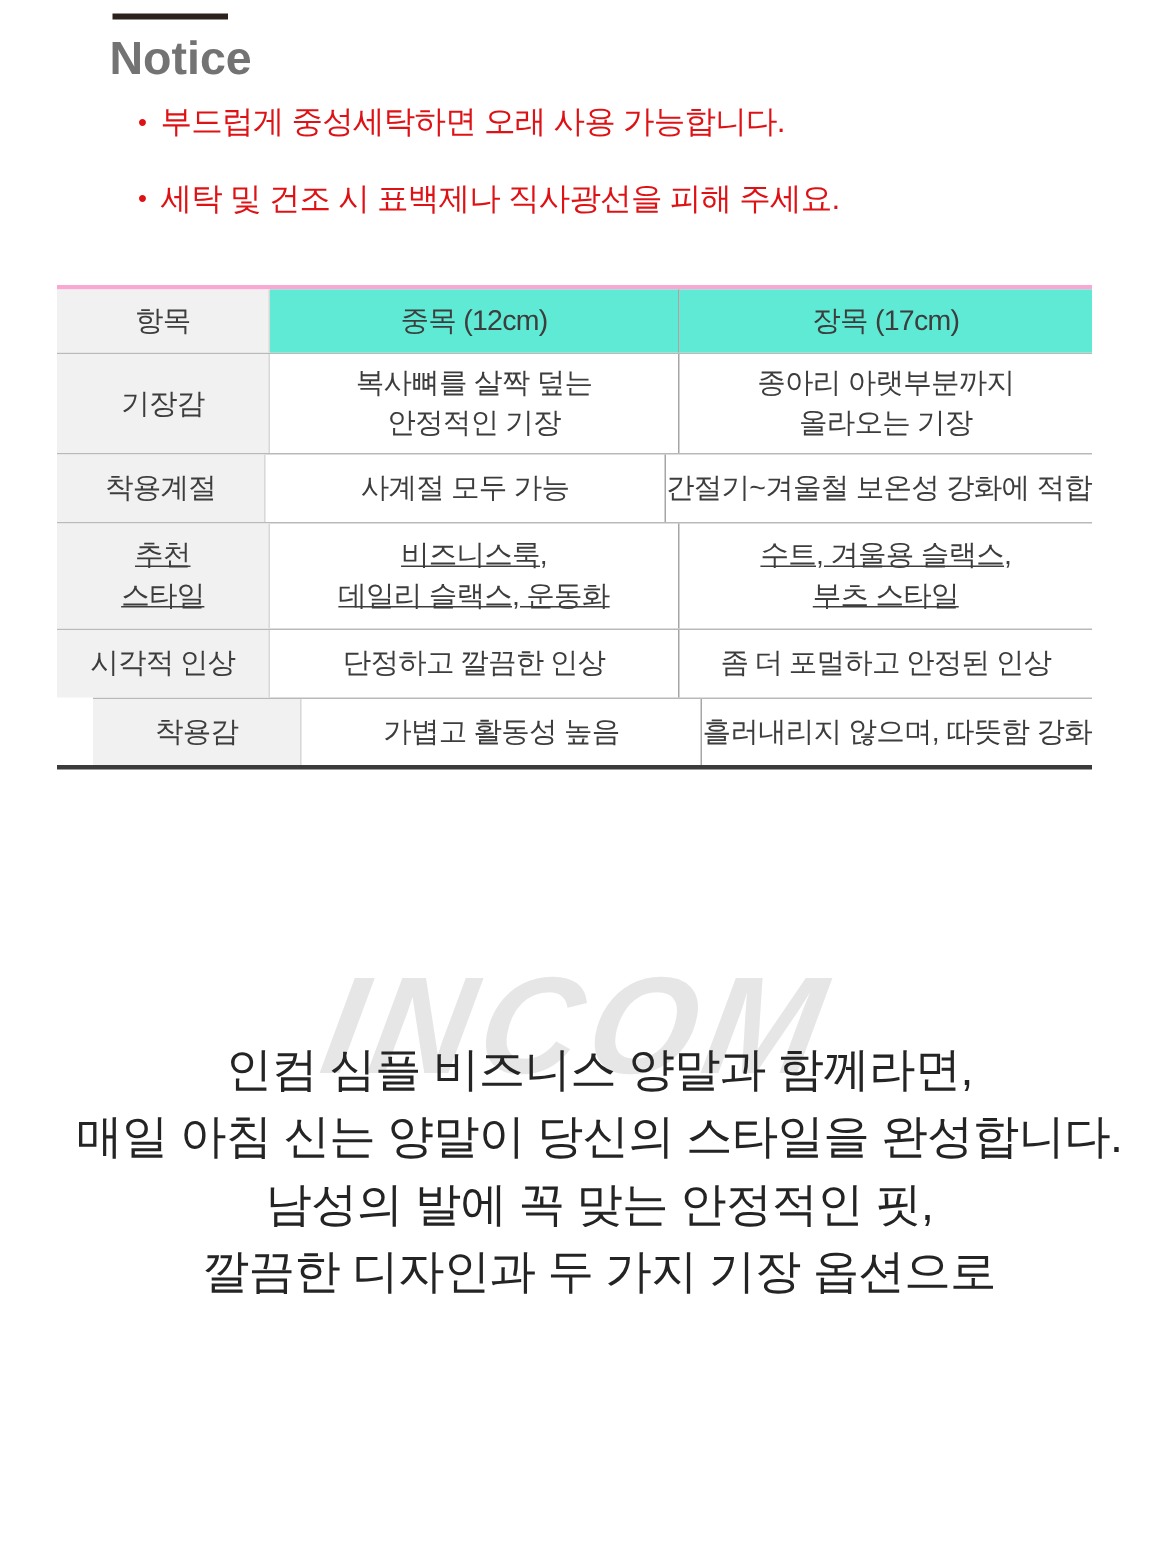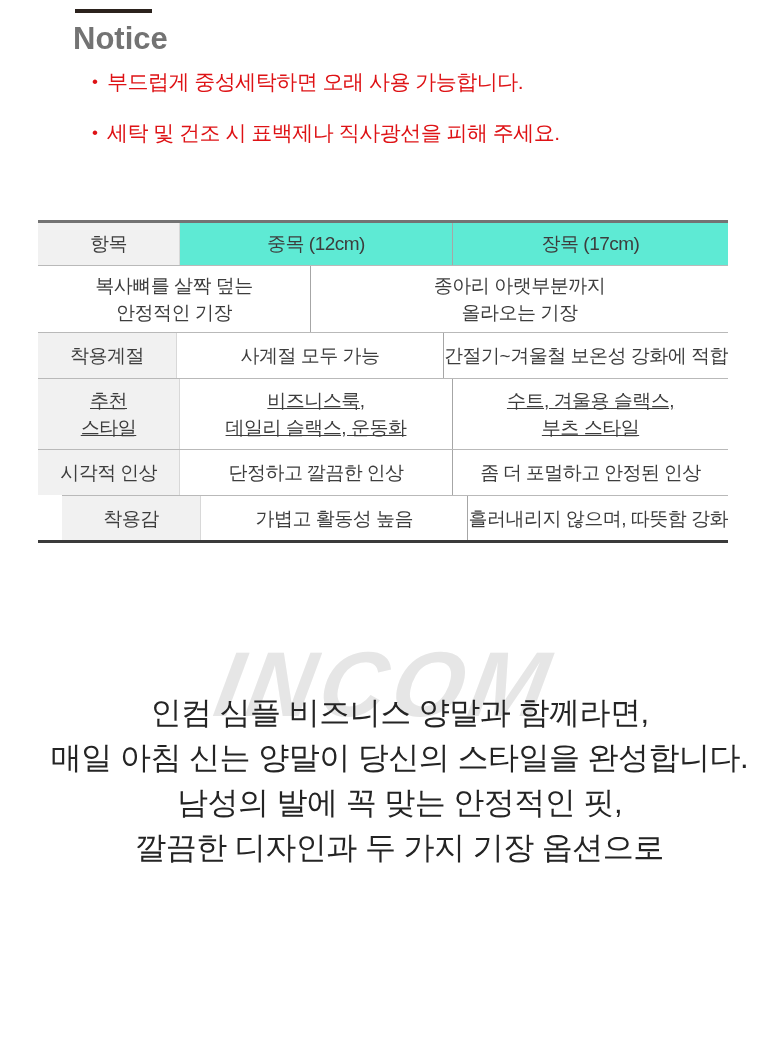--- a/index.html
+++ b/index.html
@@ -11,22 +11,22 @@
   .notice-bar{position:absolute;left:75px;top:9px;width:77px;height:4px;background:#2b221d;}
   .notice-title{
     position:absolute;left:73px;top:21px;font-size:31px;font-weight:700;color:#737373;letter-spacing:0px;
   }
   .notice-bullets{position:absolute;left:92px;top:67px;}
   .bullet-item{display:flex;align-items:center;margin-bottom:21px;color:#de1215;}
   .bullet-dot{font-size:17px;margin-right:9px;line-height:30px;}
   .bullet-text{font-size:21px;font-weight:400;line-height:30px;white-space:nowrap;letter-spacing:-0.5px;}
   
   .tbl{
-    position:absolute;left:38px;top:220px;width:690px;
-    border-top:3px solid #737373;border-bottom:3px solid #3b3b3b;
+    position:absolute;left:38px;top:190px;width:690px;
+    border-top:3px solid #f9a8d4;border-bottom:3px solid #3b3b3b;
     color:#3d3d3d;font-size:19px;letter-spacing:-0.5px;
   }
   .trow{display:flex;}
   .trow + .trow{border-top:1px solid #b9b9b9;}
   .cell{
     display:flex;flex-direction:column;justify-content:center;align-items:center;
     text-align:center;box-sizing:border-box;
   }
   .c1{width:142px;background:#f1f1f1;border-right:1px solid #d8d8d8;}
   .c2{width:273px;border-right:1px solid #a6a6a6;}
@@ -71,20 +71,23 @@
   </div>
 
   <div class="tbl">
     <div class="trow head">
       <div class="cell c1">항목</div>
       <div class="cell c2">중목 (12cm)</div>
       <div class="cell c3">장목 (17cm)</div>
     </div>
 
     <div class="trow rh-0">
+      <div class="cell c1">
+        <div class="line">기장감</div>
+      </div>
       <div class="cell c2">
         <div class="line">복사뼈를 살짝 덮는</div>
         <div class="line">안정적인 기장</div>
       </div>
       <div class="cell c3">
         <div class="line">종아리 아랫부분까지</div>
         <div class="line">올라오는 기장</div>
       </div>
     </div>
 

